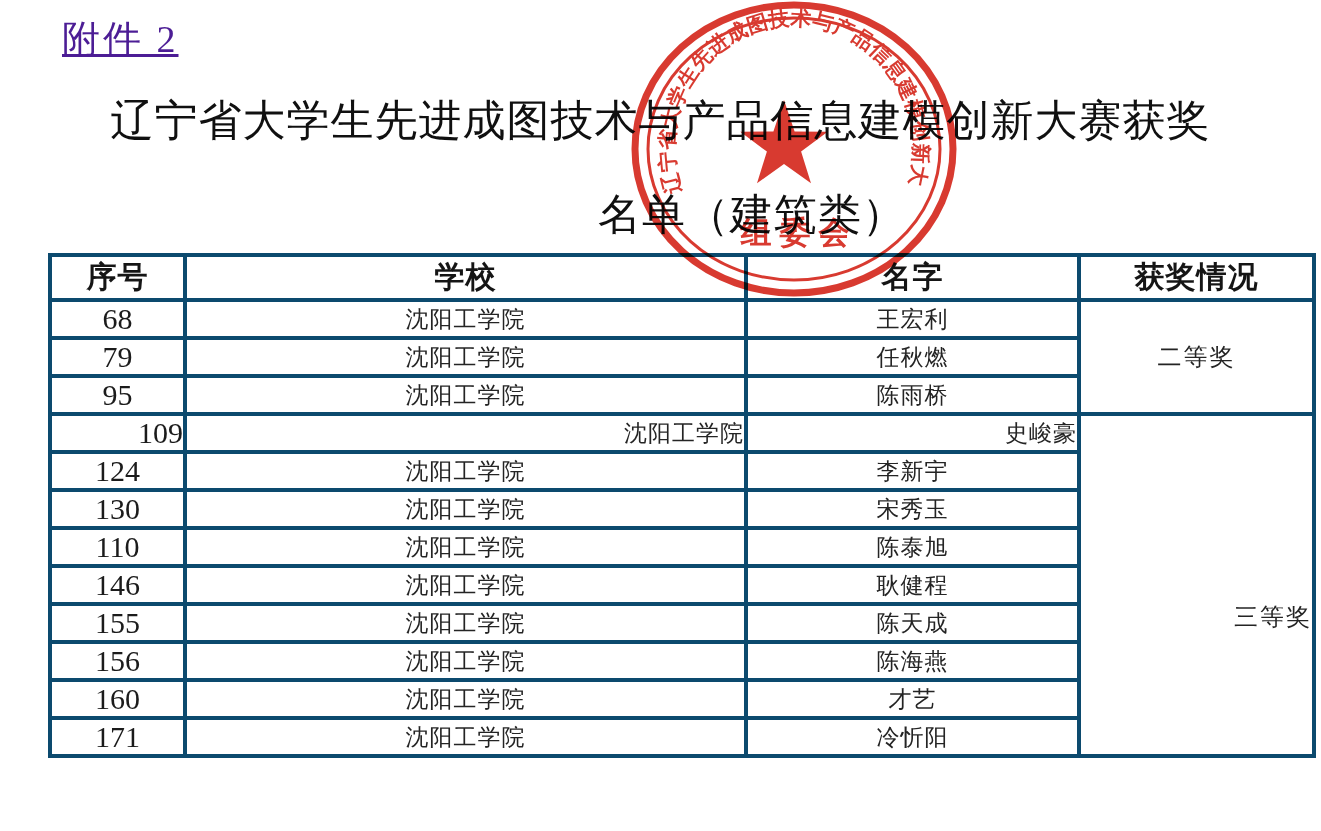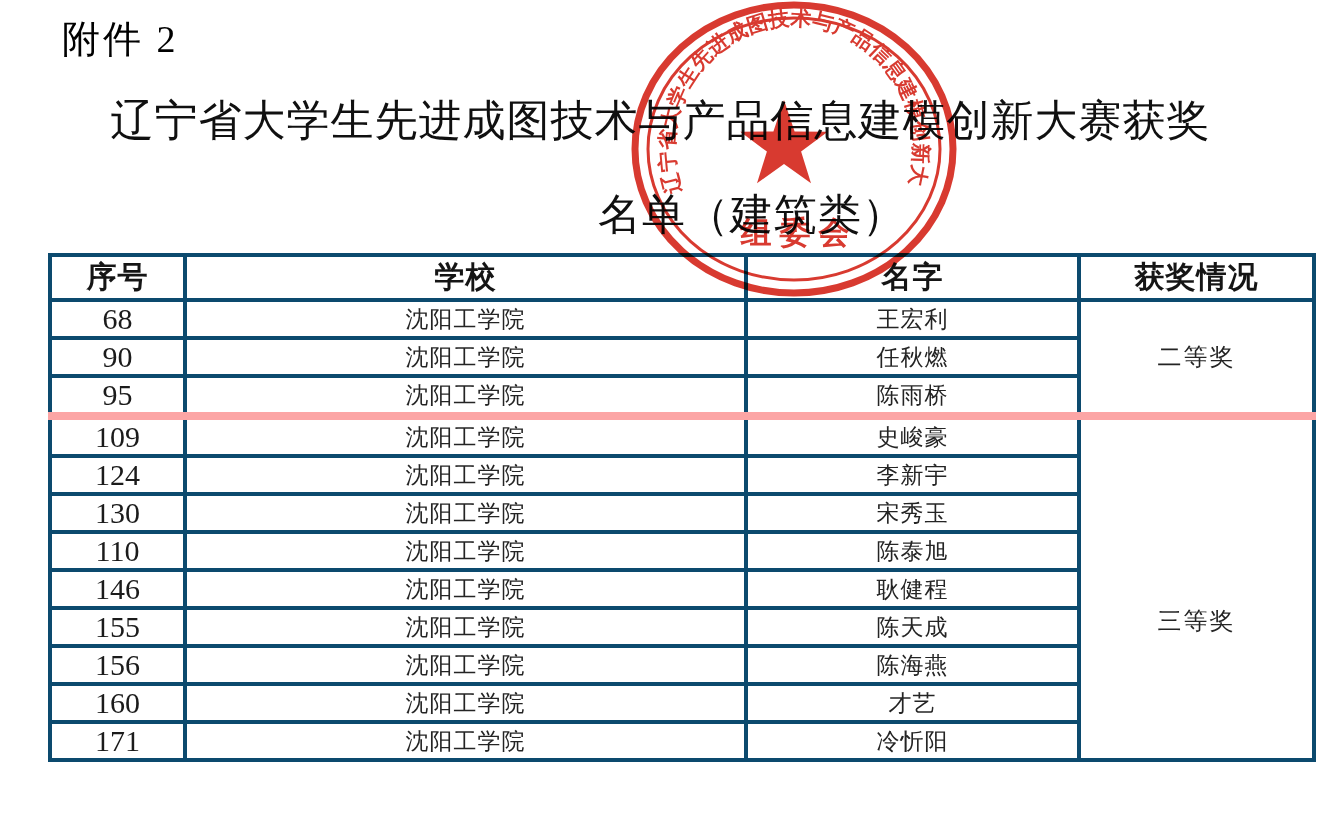--- a/index.html
+++ b/index.html
@@ -3,21 +3,21 @@
 <meta charset="utf-8">
 <style>
   * { margin: 0; padding: 0; box-sizing: border-box; }
   html, body { width: 1321px; height: 831px; background: #ffffff; overflow: hidden; }
   body { font-family: "Liberation Serif", "DejaVu Serif", serif; color: #1b1b1b; position: relative; }
 
   .page { position: absolute; inset: 0; background: #ffffff; }
 
   .attachment-label {
     position: absolute; left: 62px; top: 14px;
-    font-size: 38px; letter-spacing: 3px; color: #000000;
+    font-size: 38px; letter-spacing: 3px; color: #4c1d95; text-decoration: underline;
   }
 
   .title-line1 {
     position: absolute; top: 92px; left: 50%; transform: translateX(-50%);
     white-space: nowrap; font-size: 43px; letter-spacing: 1px; color: #101010;
   }
   .title-line2 {
     position: absolute; top: 186px; left: 598px;
     white-space: nowrap; font-size: 43px; letter-spacing: 1px; color: #101010;
   }
@@ -53,21 +53,21 @@
     border: 4px solid #0c4a6e;
     text-align: center; vertical-align: middle;
     overflow: hidden; white-space: nowrap;
   }
   table.awards thead tr { height: 43px; }
   table.awards tbody tr { height: 32px; }
   table.awards th { font-size: 30px; font-weight: 700; letter-spacing: 1px; color: #151515; }
   td.col-no { font-size: 30px; color: #1b1b1b; }
   td.col-school, td.col-name { font-size: 23px; letter-spacing: 1px; color: #242424; }
   td.col-award { font-size: 24px; letter-spacing: 2px; color: #242424; }
-  tr.group-start td { border-top: 8px solid #fca5a5; }
+  tr.group-start td { border-top: 4px solid #fca5a5; text-align: right; }
   td.award-offset { padding-top: 64px; }
 </style>
 </head>
 <body>
 
 <div class="page">
 
   <div class="attachment-label">附件 2</div>
 
   <div class="title-line1">辽宁省大学生先进成图技术与产品信息建模创新大赛获奖</div>
@@ -103,21 +103,21 @@
       </tr>
     </thead>
     <tbody>
         <tr>
           <td class="col-no">68</td>
           <td class="col-school">沈阳工学院</td>
           <td class="col-name">王宏利</td>
           <td class="col-award" rowspan="3">二等奖</td>
         </tr>
         <tr>
-          <td class="col-no">90</td>
+          <td class="col-no">79</td>
           <td class="col-school">沈阳工学院</td>
           <td class="col-name">任秋燃</td>
         </tr>
         <tr>
           <td class="col-no">95</td>
           <td class="col-school">沈阳工学院</td>
           <td class="col-name">陈雨桥</td>
         </tr>
         <tr class="group-start">
           <td class="col-no">109</td>

